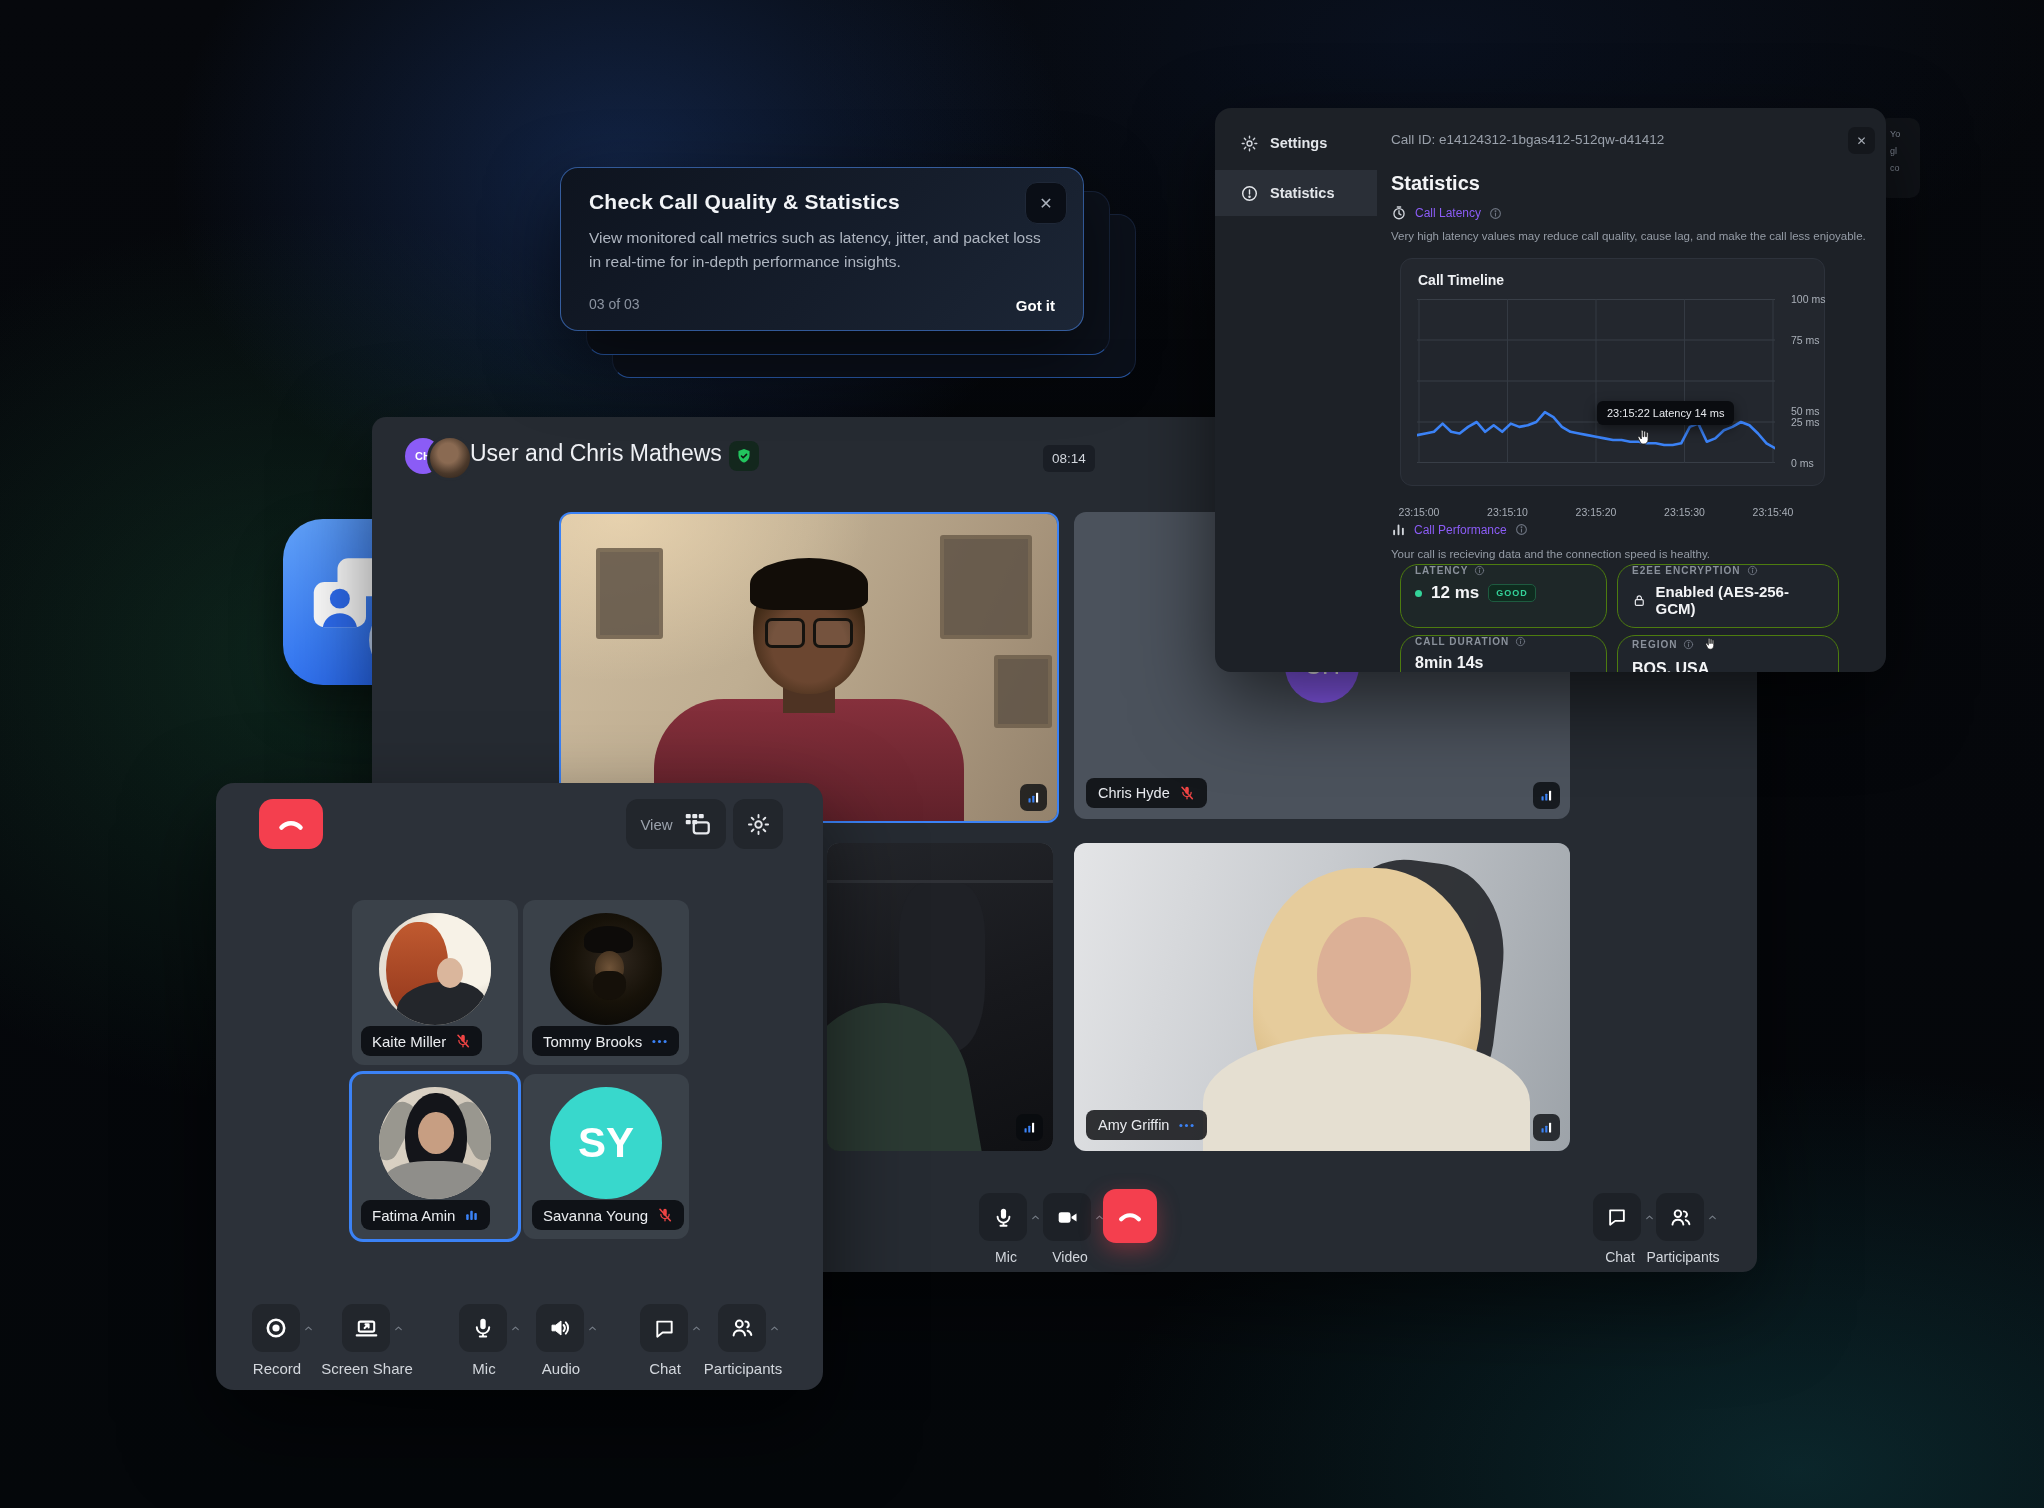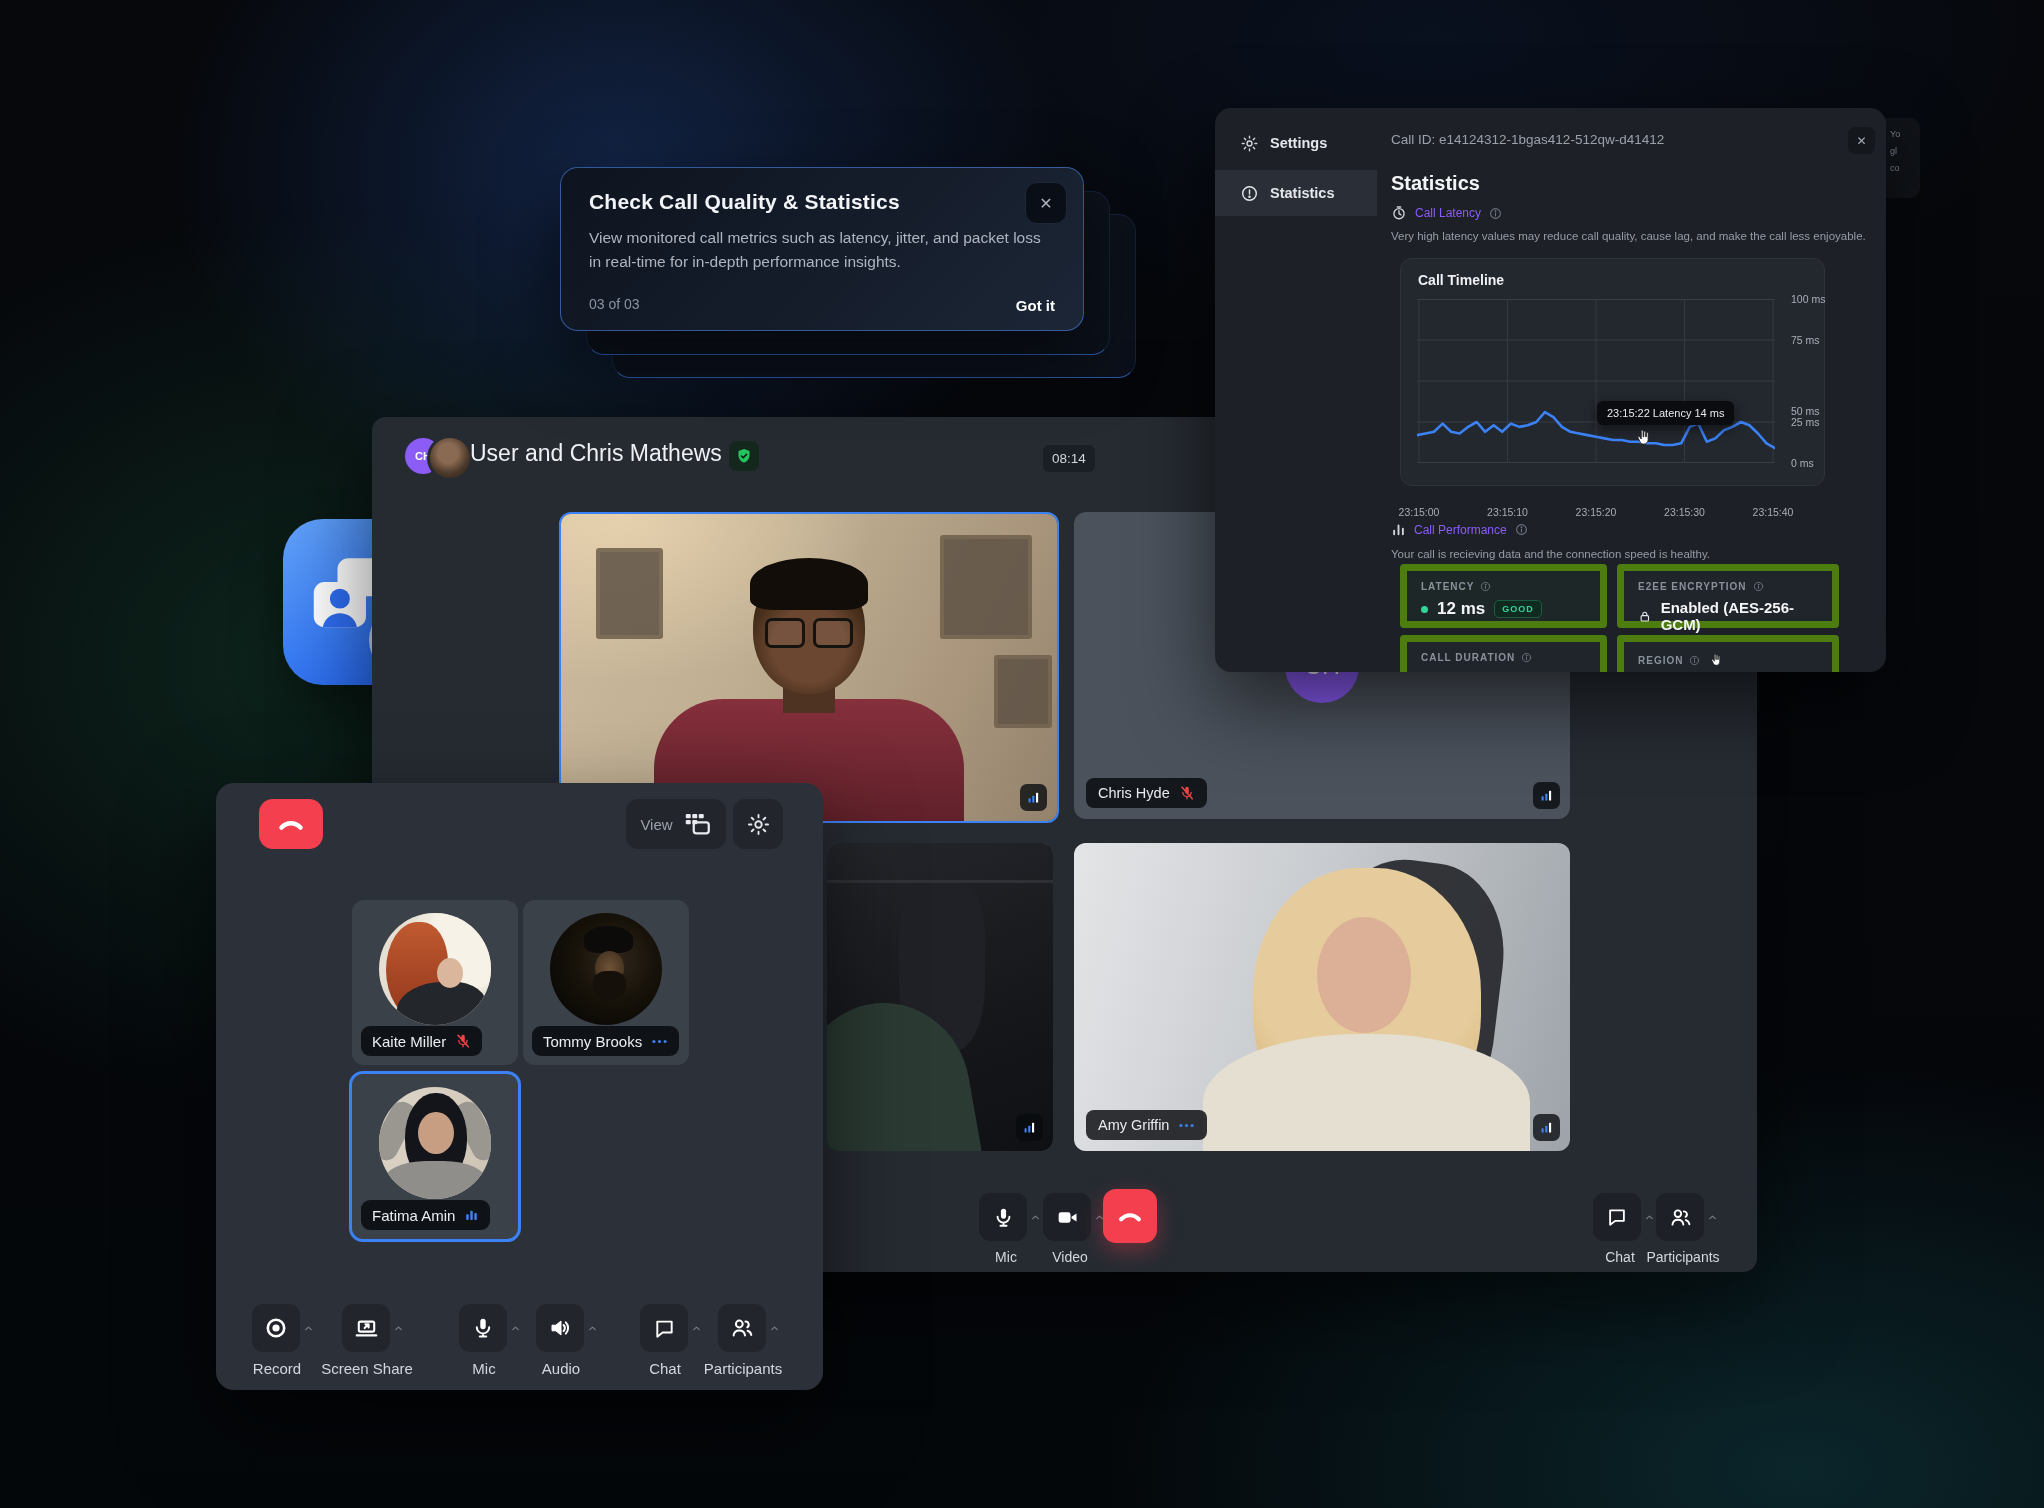--- a/index.html
+++ b/index.html
@@ -147,21 +147,21 @@
     background:#23272e;border:1px solid #2d323b;box-sizing:border-box;}
   .chart-title{position:absolute;left:17px;top:13px;font-size:14px;font-weight:700;color:#eff1f4;}
   .plot{position:absolute;left:16px;top:40px;width:358px;height:164px;}
   .ylabels{position:absolute;left:390px;top:40px;width:40px;height:164px;}
   .ylabels div{position:absolute;font-size:10.5px;color:#aab0b9;white-space:nowrap;}
   .xlabels{position:absolute;left:16px;top:210px;width:358px;height:14px;}
   .xlabels div{position:absolute;transform:translateX(-50%);font-size:10.5px;color:#a7adb6;white-space:nowrap;margin-top:37px;}
   .chart-tip{position:absolute;left:196px;top:142px;height:24px;padding:0 10px;border-radius:6px;background:#0a0c10;
     display:flex;align-items:center;font-size:11px;color:#e7e9ed;white-space:nowrap;box-shadow:0 4px 12px rgba(0,0,0,.5);}
   .chart-cursor{position:absolute;left:232px;top:168px;}
-  .stat-card{position:absolute;border-radius:4px;background:#20252c;border:7px solid #4d7c0f;box-sizing:border-box;padding:10px 14px;}
+  .stat-card{position:absolute;border-radius:18px;background:#20252c;border:1px solid #4d7c0f;box-sizing:border-box;padding:0 14px;}
   .sc-label{display:flex;align-items:center;gap:6px;font-size:10px;font-weight:700;letter-spacing:1px;color:#8a919b;}
   .sc-value{margin-top:7px;display:flex;align-items:center;gap:9px;font-size:17px;font-weight:700;color:#f3f4f6;}
   .sc-value.small{font-size:15px;font-weight:600;align-items:center;}
   .dot-green{width:7px;height:7px;border-radius:50%;background:#34d399;}
   .badge-good{font-size:9px;font-weight:700;letter-spacing:1px;color:#34d399;background:#0f2b1f;
     border:1px solid #1e5b40;border-radius:5px;padding:3px 7px;}
   .peek{position:absolute;left:1878px;top:118px;width:42px;height:80px;z-index:5;background:#101318;
     border-radius:10px;padding:8px 0 0 12px;box-sizing:border-box;font-size:9px;line-height:1.9;color:#7e8591;white-space:pre-line;overflow:hidden;}
 </style>
 </head>
@@ -524,20 +524,29 @@
         <div class="fat-arm" style="left:2%;top:12%;transform:rotate(28deg)"></div>
         <div class="fat-arm" style="right:2%;top:12%;transform:rotate(-28deg)"></div>
         <div class="fat-hijab"></div>
           <div class="fat-face"></div>
           <div class="fat-sweater"></div>
       </div>
       <div class="ppill">
         <span>Fatima Amin</span>
         <svg width="15" height="15" viewBox="0 0 24 24">
             <use href="#i-levels"></use>
+          </svg>
+      </div>
+    </div>
+    <div class="ptile" style="left:307px;top:291px">
+      <div class="pav av-sy">SY</div>
+      <div class="ppill">
+        <span>Savanna Young</span>
+        <svg class="ic" style="color:#ef4444" width="16" height="16" viewBox="0 0 24 24">
+            <use href="#i-micoff"></use>
           </svg>
       </div>
     </div>
 
     <div class="pctrl" style="left:36px">
       <div class="ibtn" style="background:#22262c">
         <svg style="color:#fff" width="24" height="24" viewBox="0 0 24 24">
             <use href="#i-record"></use>
           </svg>
         <svg class="caret" width="11" height="11" viewBox="0 0 24 24">

